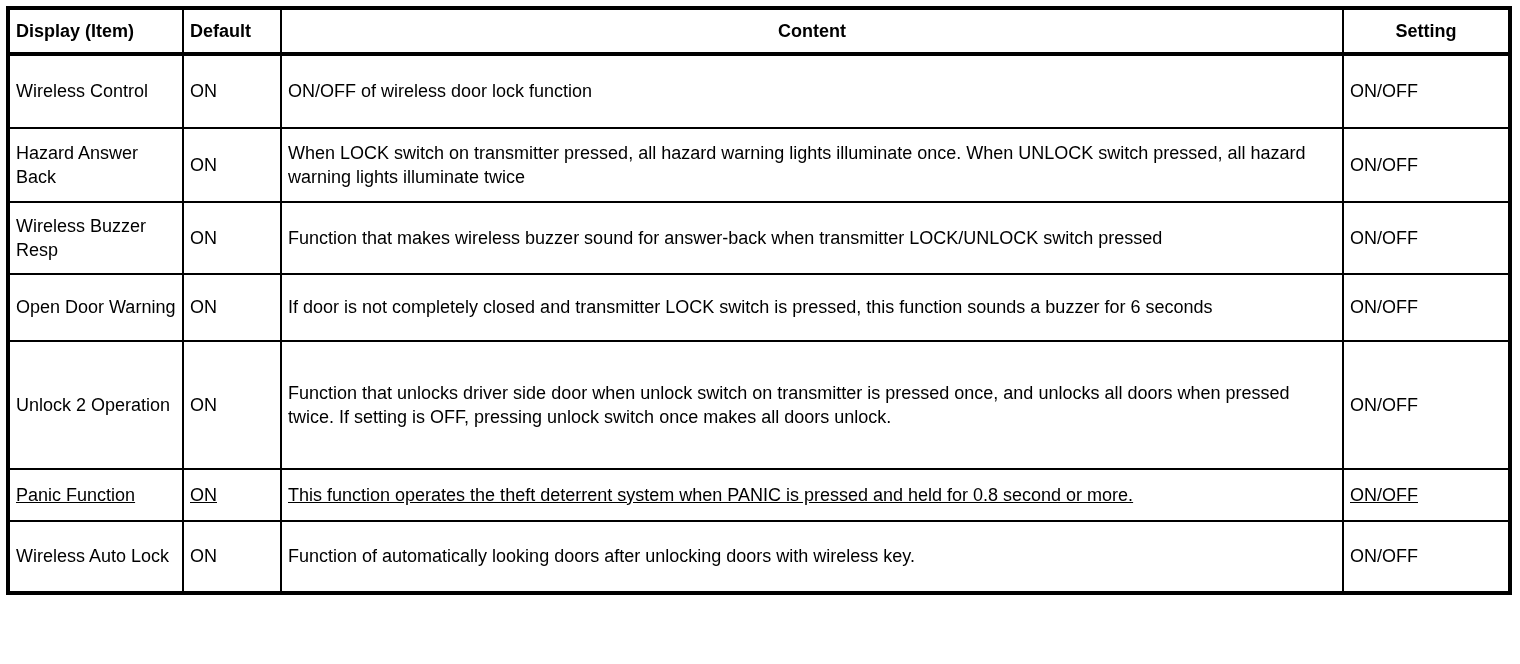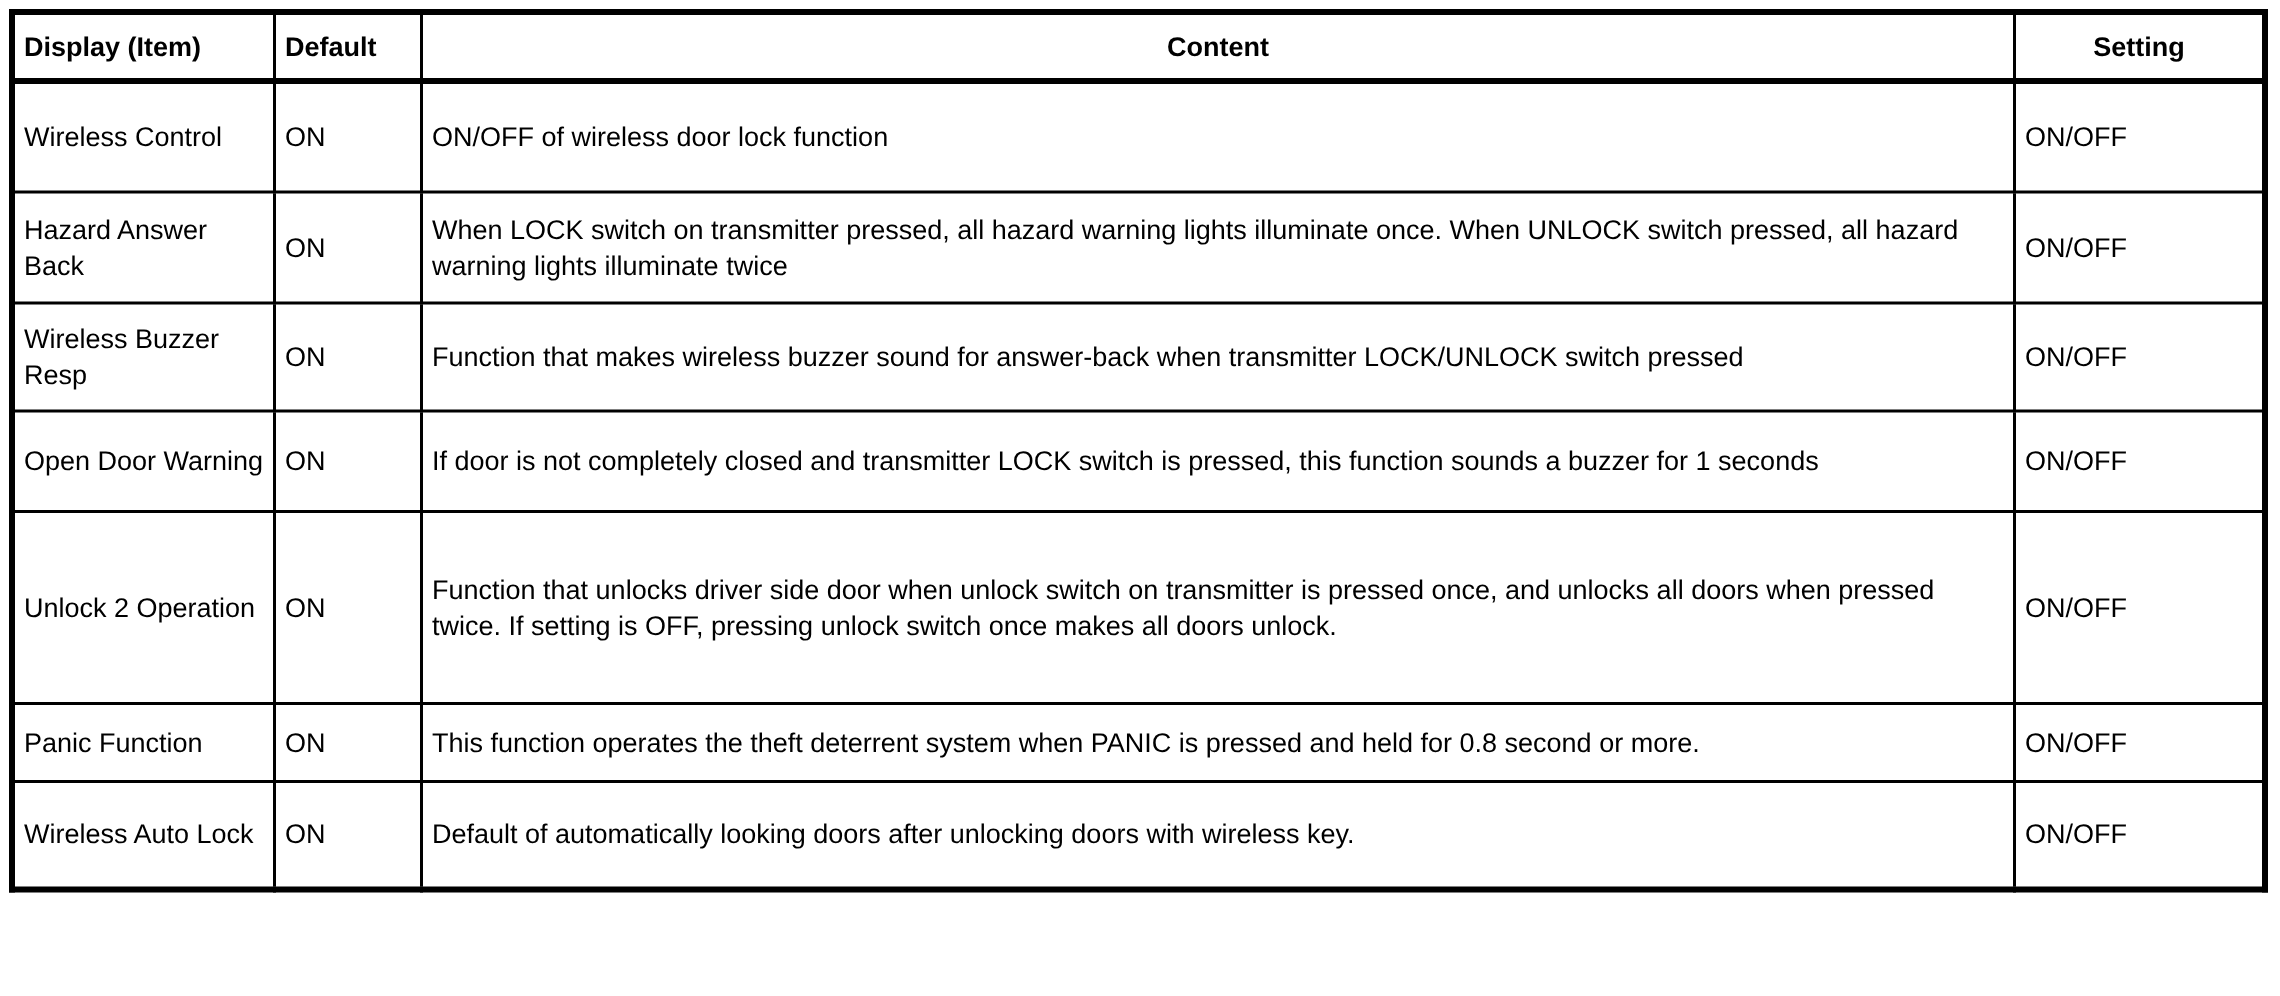--- a/index.html
+++ b/index.html
@@ -55,21 +55,21 @@
   th.col-item, th.col-default { text-align: left; }
   th.col-content, th.col-setting { text-align: center; }
   
   td { text-align: left; }
   
   tbody tr:nth-child(1) { height: 74px; }
   tbody tr:nth-child(2) { height: 74px; margin-top: 28px; }
   tbody tr:nth-child(3) { height: 72px; }
   tbody tr:nth-child(4) { height: 67px; }
   tbody tr:nth-child(5) { height: 128px; }
-  tbody tr:nth-child(6) { height: 52px; }
+  tbody tr:nth-child(6) { height: 52px; text-decoration: underline; }
   tbody tr:nth-child(7) { height: 72px; }
   tbody tr:nth-child(8) { height: 76px; }
 </style>
 </head>
 <body>
 
 <div class="page">
   <table class="settings">
     <colgroup>
       <col class="c-item">
@@ -100,36 +100,36 @@
         </tr>
         <tr>
           <td class="col-item">Wireless Buzzer Resp</td>
           <td class="col-default">ON</td>
           <td class="col-content">Function that makes wireless buzzer sound for answer-back when transmitter LOCK/UNLOCK switch pressed</td>
           <td class="col-setting">ON/OFF</td>
         </tr>
         <tr>
           <td class="col-item">Open Door Warning</td>
           <td class="col-default">ON</td>
-          <td class="col-content">If door is not completely closed and transmitter LOCK switch is pressed, this function sounds a buzzer for 1 seconds</td>
+          <td class="col-content">If door is not completely closed and transmitter LOCK switch is pressed, this function sounds a buzzer for 6 seconds</td>
           <td class="col-setting">ON/OFF</td>
         </tr>
         <tr>
           <td class="col-item">Unlock 2 Operation</td>
           <td class="col-default">ON</td>
           <td class="col-content">Function that unlocks driver side door when unlock switch on transmitter is pressed once, and unlocks all doors when pressed twice. If setting is OFF, pressing unlock switch once makes all doors unlock.</td>
           <td class="col-setting">ON/OFF</td>
         </tr>
         <tr>
           <td class="col-item">Panic Function</td>
           <td class="col-default">ON</td>
           <td class="col-content">This function operates the theft deterrent system when PANIC is pressed and held for 0.8 second or more.</td>
           <td class="col-setting">ON/OFF</td>
         </tr>
         <tr>
           <td class="col-item">Wireless Auto Lock</td>
           <td class="col-default">ON</td>
-          <td class="col-content">Default of automatically looking doors after unlocking doors with wireless key.</td>
+          <td class="col-content">Function of automatically looking doors after unlocking doors with wireless key.</td>
           <td class="col-setting">ON/OFF</td>
         </tr>
       </tbody>
   </table>
 </div>
 
 </body></html>

